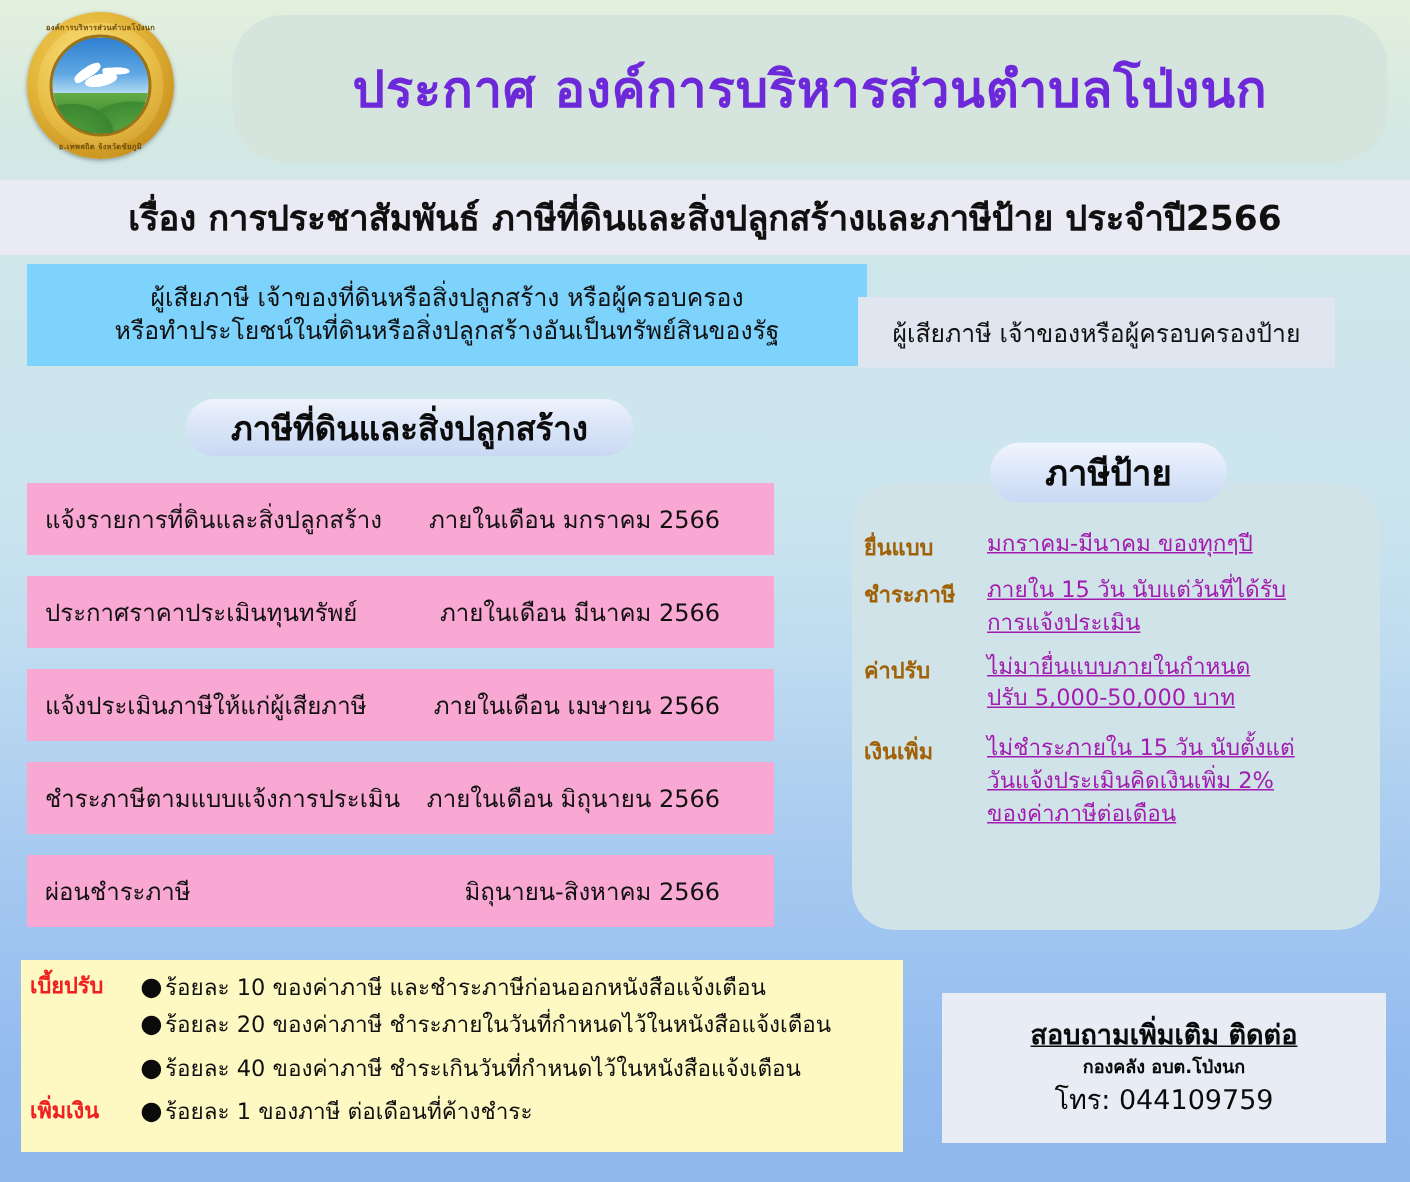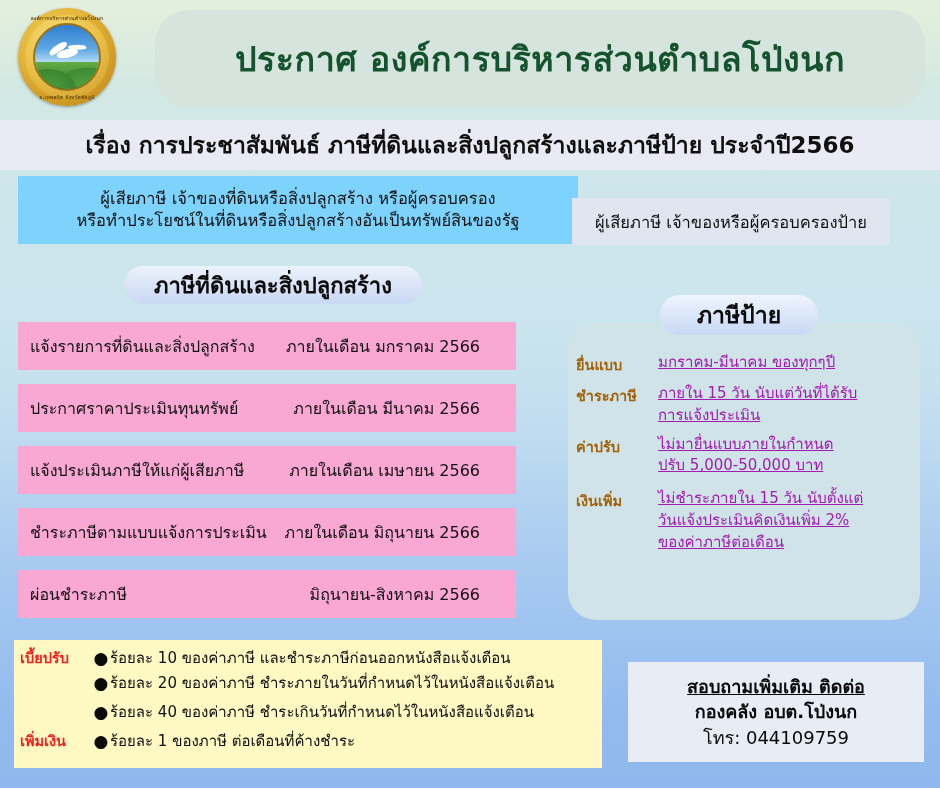--- a/index.html
+++ b/index.html
@@ -64,21 +64,21 @@
   .logo .txt-top{top:6px;}
   .logo .txt-bot{bottom:5px;}
 
   .title-pill{
     position:absolute;left:155px;top:10px;width:770px;height:98px;
     background:#d6e4de;border-radius:34px;
     display:flex;align-items:center;justify-content:center;
   }
   .title-pill h1{
     font-family:"DejaVu Sans","Liberation Sans",sans-serif;
-    font-size:34px;font-weight:bold;color:#14532d;letter-spacing:.5px;
+    font-size:34px;font-weight:bold;color:#6d28d9;letter-spacing:.5px;
     white-space:nowrap;
   }
 
   
   .subtitle-bar{
     position:absolute;left:0;top:120px;width:940px;height:50px;
     background:#e9eaf3;
     display:flex;align-items:center;justify-content:center;
   }
   .subtitle-bar h2{
@@ -161,21 +161,21 @@
   .penalty .pen-row:first-child .ptxt{line-height:29px;}
 
   
   .contact{
     position:absolute;left:628px;top:662px;width:296px;height:100px;
     background:#e8ecf5;
     display:flex;flex-direction:column;align-items:center;justify-content:center;
     line-height:1.3;
   }
   .contact .c1{font-size:18px;font-weight:bold;color:#0a0a0a;text-decoration:underline;white-space:nowrap;}
-  .contact .c2{font-size:18px;font-weight:bold;color:#0a0a0a;white-space:nowrap;margin-top:2px;}
+  .contact .c2{font-size:12px;font-weight:bold;color:#0a0a0a;white-space:nowrap;margin-top:2px;}
   .contact .c3{font-size:18px;font-weight:normal;color:#0a0a0a;white-space:nowrap;margin-top:2px;}
 </style>
 </head>
 <body>
 
 <div class="header">
   <div class="logo">
     <div class="ring"></div>
     <div class="disc">
       <div class="hills"></div>

